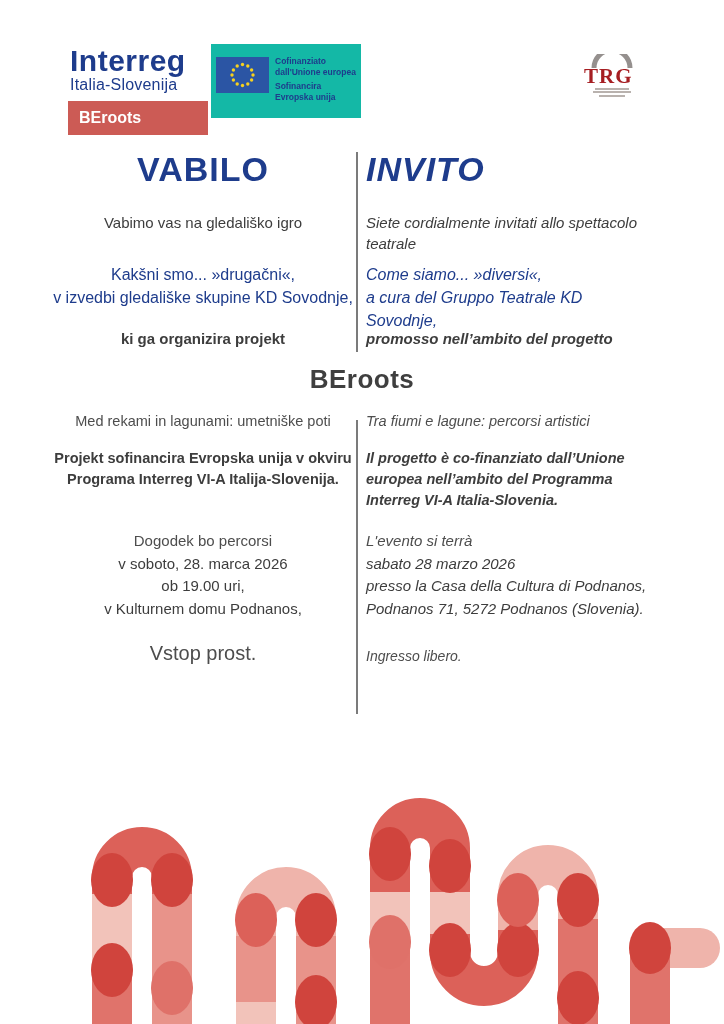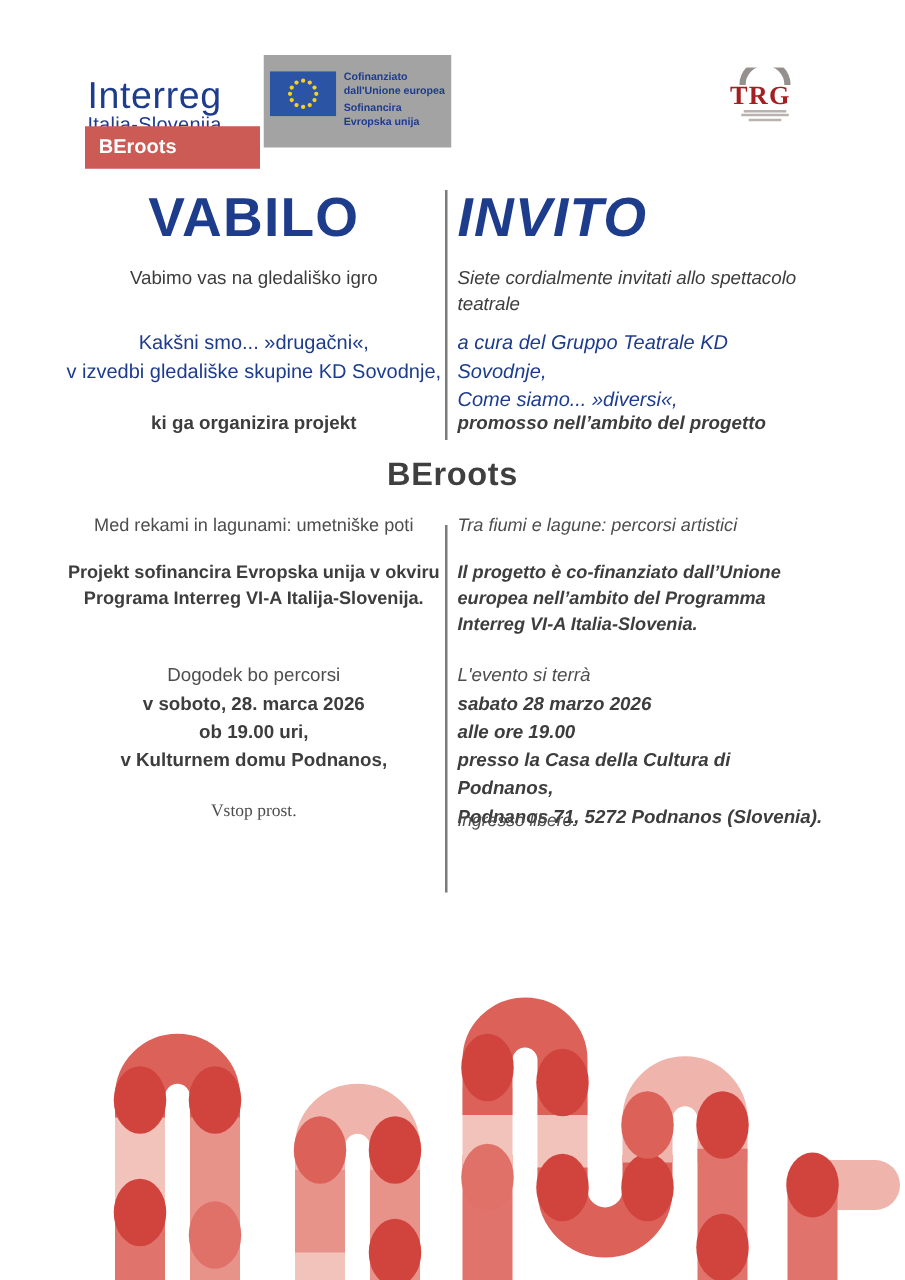--- a/index.html
+++ b/index.html
@@ -1,63 +1,63 @@
 <!DOCTYPE html>
 <html style="--brand-blue: #1e3c8c; --badge-red: #cc5b55; --text-dark: #3d3d3d; --text-mid: #4d4d4d; --divider: #7b7b7b; --salmon: #e0736b; --salmon-light: #e8938a; --dark-salmon: #dc6159; --light-pink: #efb4ab; --pale-pink: #f2c3ba; --node-red: #d0443d; --node-mid: #df7169; --eu-blue: #2b55a4; --star-yellow: #f7d11e; --trg-red: #a61e22;"><head>
 <meta charset="utf-8">
 <style>
   html,body{margin:0;padding:0;background:#ffffff;}
   .page{position:relative;width:724px;height:1024px;background:#fff;overflow:hidden;
         font-family:"Liberation Sans",sans-serif;margin:0 auto;}
 
   
   .interreg-block{position:absolute;left:70px;top:46px;}
-  .interreg-line1{font-size:30px;font-weight:normal;color:var(--brand-blue);letter-spacing:.5px;line-height:1.0;margin-top:16px;}
+  .interreg-line1{font-size:30px;font-weight:bold;color:var(--brand-blue);letter-spacing:.5px;line-height:1.0;}
   .interreg-line2{font-size:16px;font-weight:normal;color:var(--brand-blue);letter-spacing:.2px;line-height:1.15;}
   .badge{position:absolute;left:68px;top:101px;width:140px;height:34px;background:var(--badge-red);}
   .badge span{display:block;padding-left:11px;line-height:34px;color:#fff;font-weight:bold;font-size:16px;}
-  .eu-block{position:absolute;left:211px;top:44px;width:150px;height:74px;background:#a3a3a3;}
+  .eu-block{position:absolute;left:211px;top:44px;width:150px;height:74px;background:#14b8a6;}
   .eu-flag{position:absolute;left:5px;top:13px;}
   .eu-text{position:absolute;left:64px;top:12px;font-size:8.5px;font-weight:bold;color:var(--brand-blue);line-height:1.25;}
   .eu-text .grp{margin-bottom:4px;}
   .trg-block{position:absolute;left:584px;top:54px;width:56px;height:50px;}
   .trg-arch{display:block;margin:0 auto;}
   .trg-word{font-family:"Liberation Serif",serif;font-weight:bold;font-size:21px;color:var(--trg-red);letter-spacing:1px;line-height:.8;}
   .trg-lines{margin-top:3px;}
   .trg-lines i{display:block;height:2px;background:#b9b2ae;margin:1.5px auto;}
   .trg-lines i:nth-child(1){width:34px}
   .trg-lines i:nth-child(2){width:38px}
   .trg-lines i:nth-child(3){width:26px}
 
   
   .col-l{position:absolute;left:48px;width:310px;text-align:center;}
   .col-r{position:absolute;left:366px;width:292px;font-style:italic;}
   .divider{position:absolute;left:356px;width:2px;background:var(--divider);}
   #divider-top{top:152px;height:200px;}
   #divider-bottom{top:420px;height:294px;}
 
-  .title{font-size:44px;font-weight:bold;color:var(--brand-blue);letter-spacing:1px;}
+  .title{font-size:34px;font-weight:bold;color:var(--brand-blue);letter-spacing:1px;}
   .row-title{top:150px;}
   .row-intro{top:212px;}
   .intro{font-size:15px;font-weight:normal;color:var(--text-dark);line-height:1.4;}
   .row-show{top:263px;}
   .show{font-size:16px;font-weight:normal;color:var(--brand-blue);line-height:1.45;}
   .row-org{top:330px;}
   .org{font-size:15px;font-weight:bold;color:var(--text-dark);}
   .beroots-title{position:absolute;left:0;top:364px;width:724px;text-align:center;
                  font-size:26px;font-weight:bold;color:#3f3f3f;letter-spacing:.5px;}
   .row-sub{top:413px;}
   .sub{font-size:14.5px;color:var(--text-mid);}
   .row-fund{top:448px;}
   .fund{font-size:14.5px;font-weight:bold;color:var(--text-dark);line-height:1.45;}
   .row-when{top:530px;}
   .when-intro{font-size:15px;color:var(--text-mid);line-height:1.5;}
-  .when{font-size:15px;font-weight:bold;color:var(--text-dark);line-height:1.5;}
+  .when{font-size:15px;font-weight:normal;color:var(--text-dark);line-height:1.5;}
   .row-free-l{top:642px;}
-  .free-l{font-size:14px;color:var(--text-mid);font-family:Liberation Serif, serif;}
+  .free-l{font-size:20px;color:var(--text-mid);}
   .row-free-r{top:648px;}
   .free-r{font-size:14px;color:var(--text-mid);}
 
   
   .roots{position:absolute;left:0;top:774px;width:724px;height:250px;}
 </style>
 </head>
 <body>
 
 <div class="page">
@@ -119,22 +119,22 @@
   <div class="col-r row-title title">INVITO</div>
 
   <div class="col-l row-intro intro">Vabimo vas na gledališko igro</div>
   <div class="col-r row-intro intro">Siete cordialmente invitati allo spettacolo teatrale</div>
 
   <div class="col-l row-show show">
     <div>Kakšni smo... »drugačni«,</div>
     <div>v izvedbi gledališke skupine KD Sovodnje,</div>
   </div>
   <div class="col-r row-show show">
+    <div>Come siamo... »diversi«,</div>
     <div>a cura del Gruppo Teatrale KD Sovodnje,</div>
-    <div>Come siamo... »diversi«,</div>
   </div>
 
   <div class="col-l row-org org">ki ga organizira projekt</div>
   <div class="col-r row-org org">promosso nell’ambito del progetto</div>
 
   <div class="beroots-title">BEroots</div>
 
   <div class="col-l row-sub sub">Med rekami in lagunami: umetniške poti</div>
   <div class="col-r row-sub sub">Tra fiumi e lagune: percorsi artistici</div>
 
@@ -143,21 +143,20 @@
 
   <div class="col-l row-when">
     <div class="when-intro">Dogodek bo percorsi</div>
     <div class="when">v soboto, 28. marca 2026</div>
     <div class="when">ob 19.00 uri,</div>
     <div class="when">v Kulturnem domu Podnanos,</div>
   </div>
   <div class="col-r row-when">
     <div class="when-intro">L'evento si terrà</div>
     <div class="when">sabato 28 marzo 2026</div>
-    <div class="when">alle ore 19.00</div>
     <div class="when">presso la Casa della Cultura di Podnanos,</div>
     <div class="when">Podnanos 71, 5272 Podnanos (Slovenia).</div>
   </div>
 
   <div class="col-l row-free-l free-l">Vstop prost.</div>
   <div class="col-r row-free-r free-r">Ingresso libero.</div>
 
   <svg class="roots" viewBox="0 0 724 250" width="724" height="250">
 
     <path d="M112 160 V250" style="stroke:var(--salmon)" stroke-width="40" fill="none"></path>

